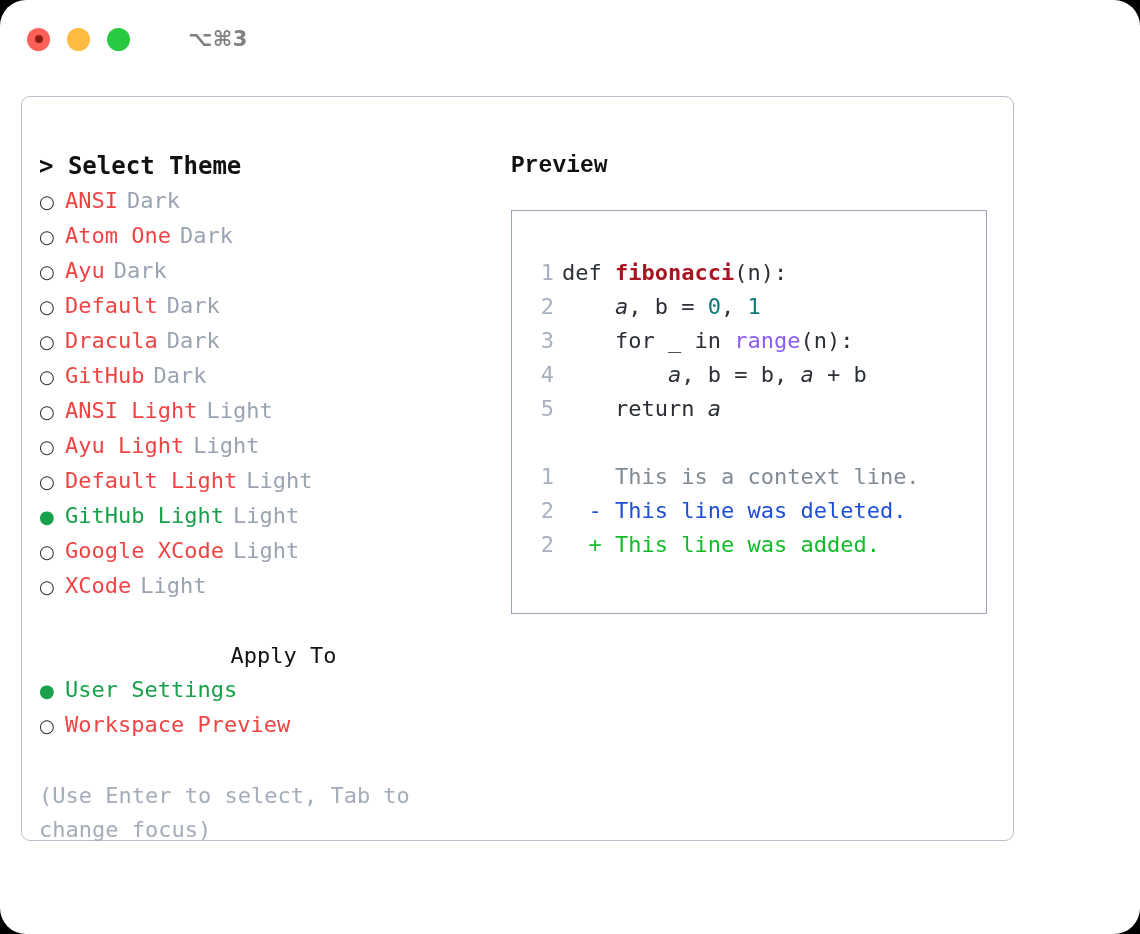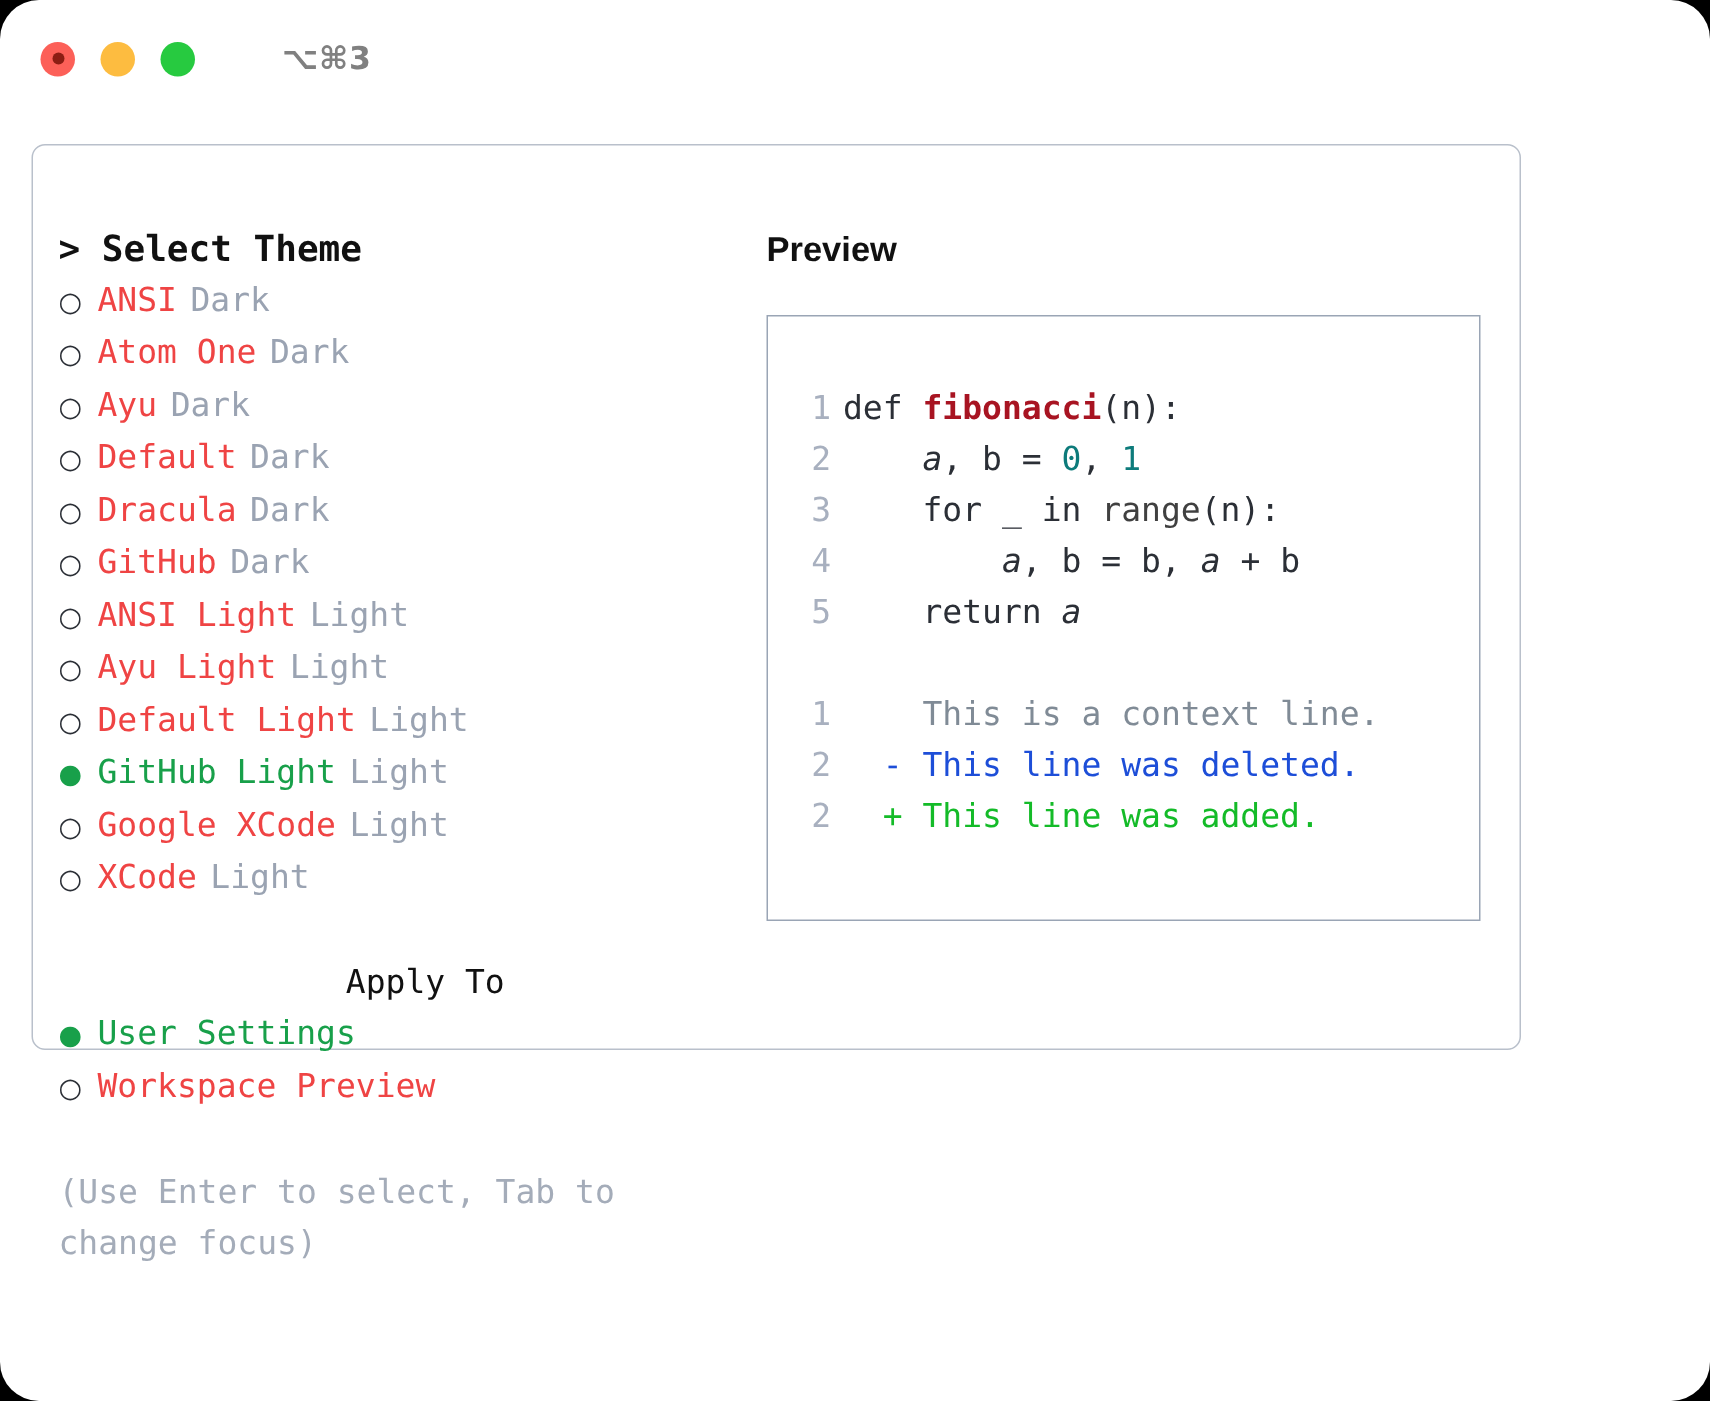--- a/index.html
+++ b/index.html
@@ -61,21 +61,21 @@
     color: #808080;
     letter-spacing: 0.5px;
   }
 
   
   #panel {
     position: absolute;
     left: 21px;
     top: 96px;
     width: 993px;
-    height: 604px;
+    height: 745px;
     border: 1.6px solid #b9c0cb;
     border-radius: 9px;
     background: #ffffff;
   }
 
   #panel-body {
     position: absolute;
     left: 0; top: 0;
     width: 100%; height: 100%;
     display: flex;
@@ -149,21 +149,21 @@
     margin-top: 36px;
     font-family: "DejaVu Sans Mono", monospace;
     font-size: 22px;
     line-height: 34px;
     color: #a4acb9;
     width: 410px;
   }
 
   
   #preview-title {
-    font-family: Liberation Sans, sans-serif;
+    font-family: Liberation Mono, monospace;
     font-size: 23px;
     font-weight: bold;
     color: #111111;
     line-height: 34px;
     margin-left: 9px;
   }
   #preview-box {
     margin-top: 27px;
     margin-left: 9px;
     width: 476px;
@@ -185,21 +185,21 @@
     display: inline-block;
     width: 42px;
     flex: 0 0 42px;
     text-align: right;
     color: #a8b0bf;
     padding-right: 0;
   }
   .codetext { padding-left: 8px; }
 
   .tok-fn   { color: #a81422; font-weight: bold; }
-  .tok-bi   { color: #404040; margin-top: 12px; }
+  .tok-bi   { color: #8b5cf6; margin-top: 12px; }
   .tok-num  { color: #0d7b7b; }
   .tok-var  { font-style: italic; }
 
   .gap-row { height: 34px; }
 
   .diff-ctx { color: #808b96; }
   .diff-del { color: #1d4ed8; }
   .diff-add { color: #14bb28; }
 </style>
 </head>

